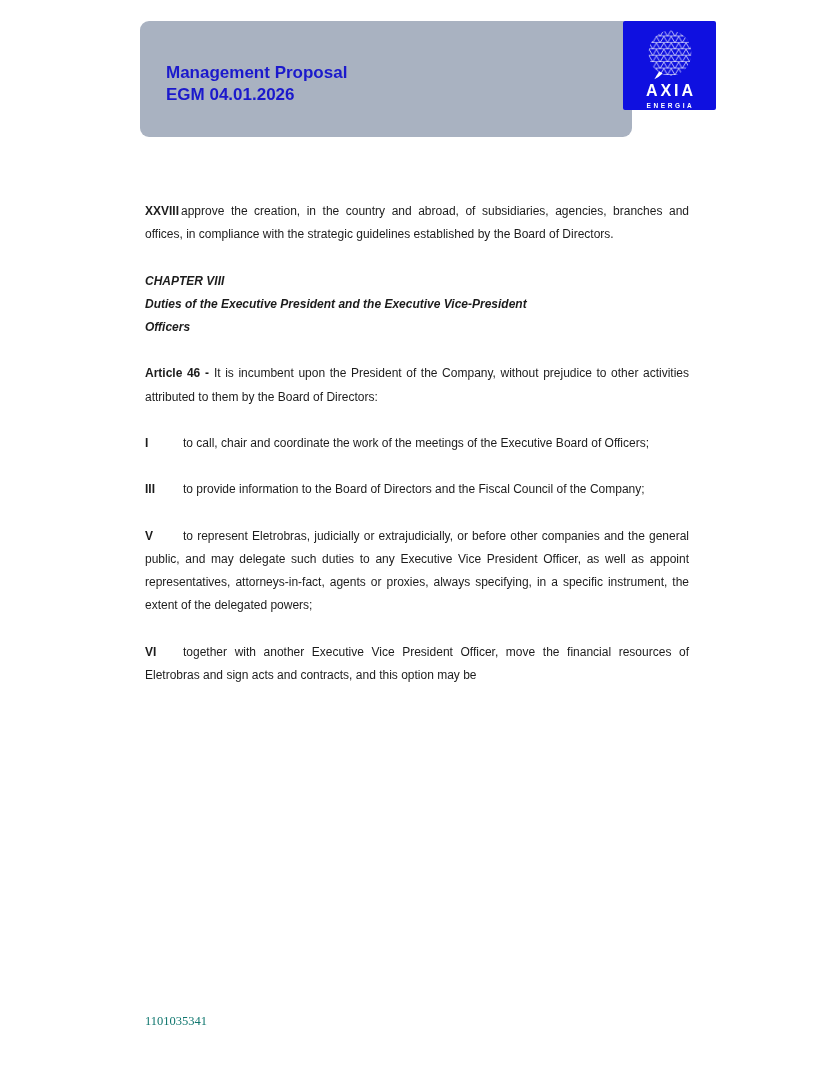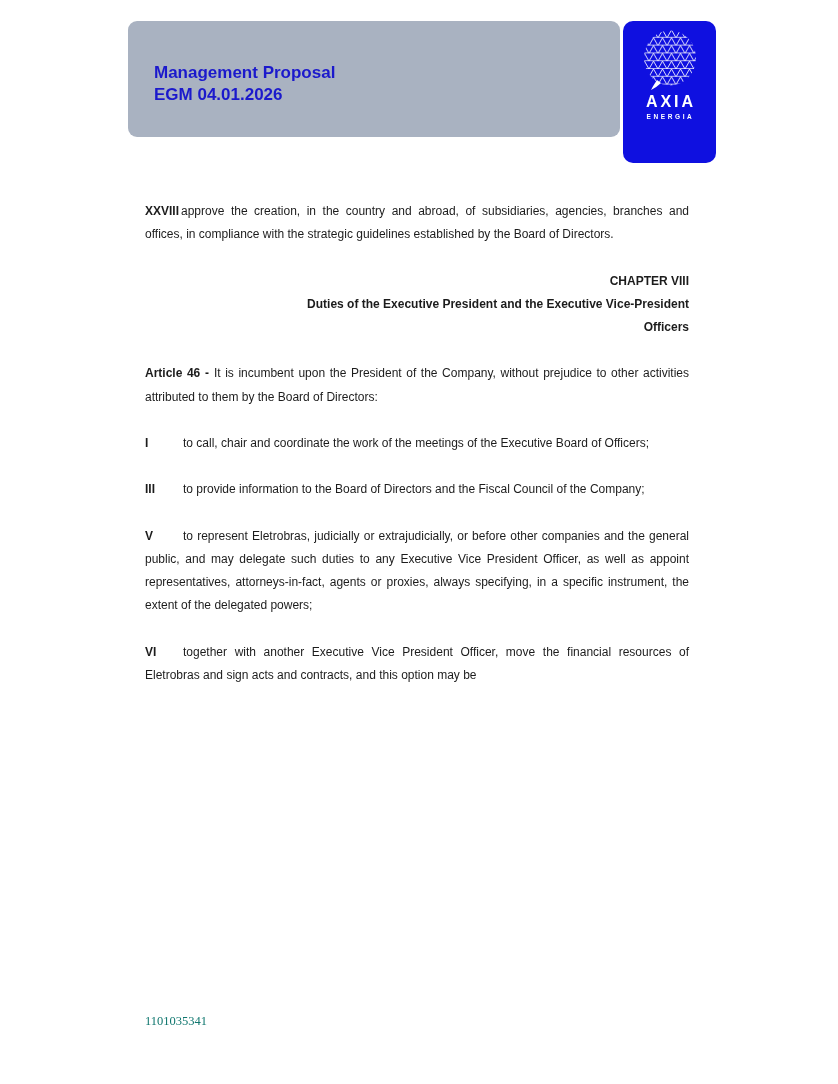--- a/index.html
+++ b/index.html
@@ -10,37 +10,37 @@
   *{margin:0;padding:0;box-sizing:border-box;}
   html,body{background:#fff;}
   body{
     width:838px;height:1084px;
     position:relative;
     font-family:"Liberation Sans", sans-serif;
     color:#1c1c1c;
     overflow:hidden;
   }
   .banner{
-    position:absolute;left:128px;top:21px;
+    position:absolute;left:140px;top:21px;
     width:492px;height:116px;
     background:var(--banner-bg,#a9b2c1);
     border-radius:9px;
     padding:41px 0 0 26px;
   }
   .banner .t{
     font-weight:bold;
     font-size:17px;
     line-height:22px;
     color:var(--banner-text,#1b19cc);
   }
   .logo-box{
     position:absolute;left:623px;top:21px;
-    width:93px;height:142px;
+    width:93px;height:89px;
     background:var(--logo-bg,#0f10e0);
-    border-radius:10px;
+    border-radius:2px;
     display:flex;flex-direction:column;align-items:center;
   }
   .logo-box svg{margin-top:9px;}
   .brand{
     color:#fff;font-weight:bold;font-size:16px;
     letter-spacing:3px;margin-top:2px;padding-left:3px;
     line-height:16px;
   }
   .subbrand{
     color:#fff;font-size:6.5px;font-weight:bold;
@@ -51,22 +51,23 @@
     position:absolute;left:145px;top:200px;
     width:544px;
     font-size:12px;
     line-height:23.2px;
   }
   .doc p{
     text-align:justify;
     margin-bottom:23.2px;
   }
   .doc .heading{
-    text-align:right;
+    text-align:left;
     font-weight:bold;
+    font-style:italic;
   }
   .lbl-lead{font-weight:bold;margin-right:2px;}
   .lbl-article{font-weight:bold;margin-right:5px;}
   .lbl-item{
     font-weight:bold;
     display:inline-block;
     width:38px;
   }
   .footer{
     position:absolute;left:145px;top:1014px;

